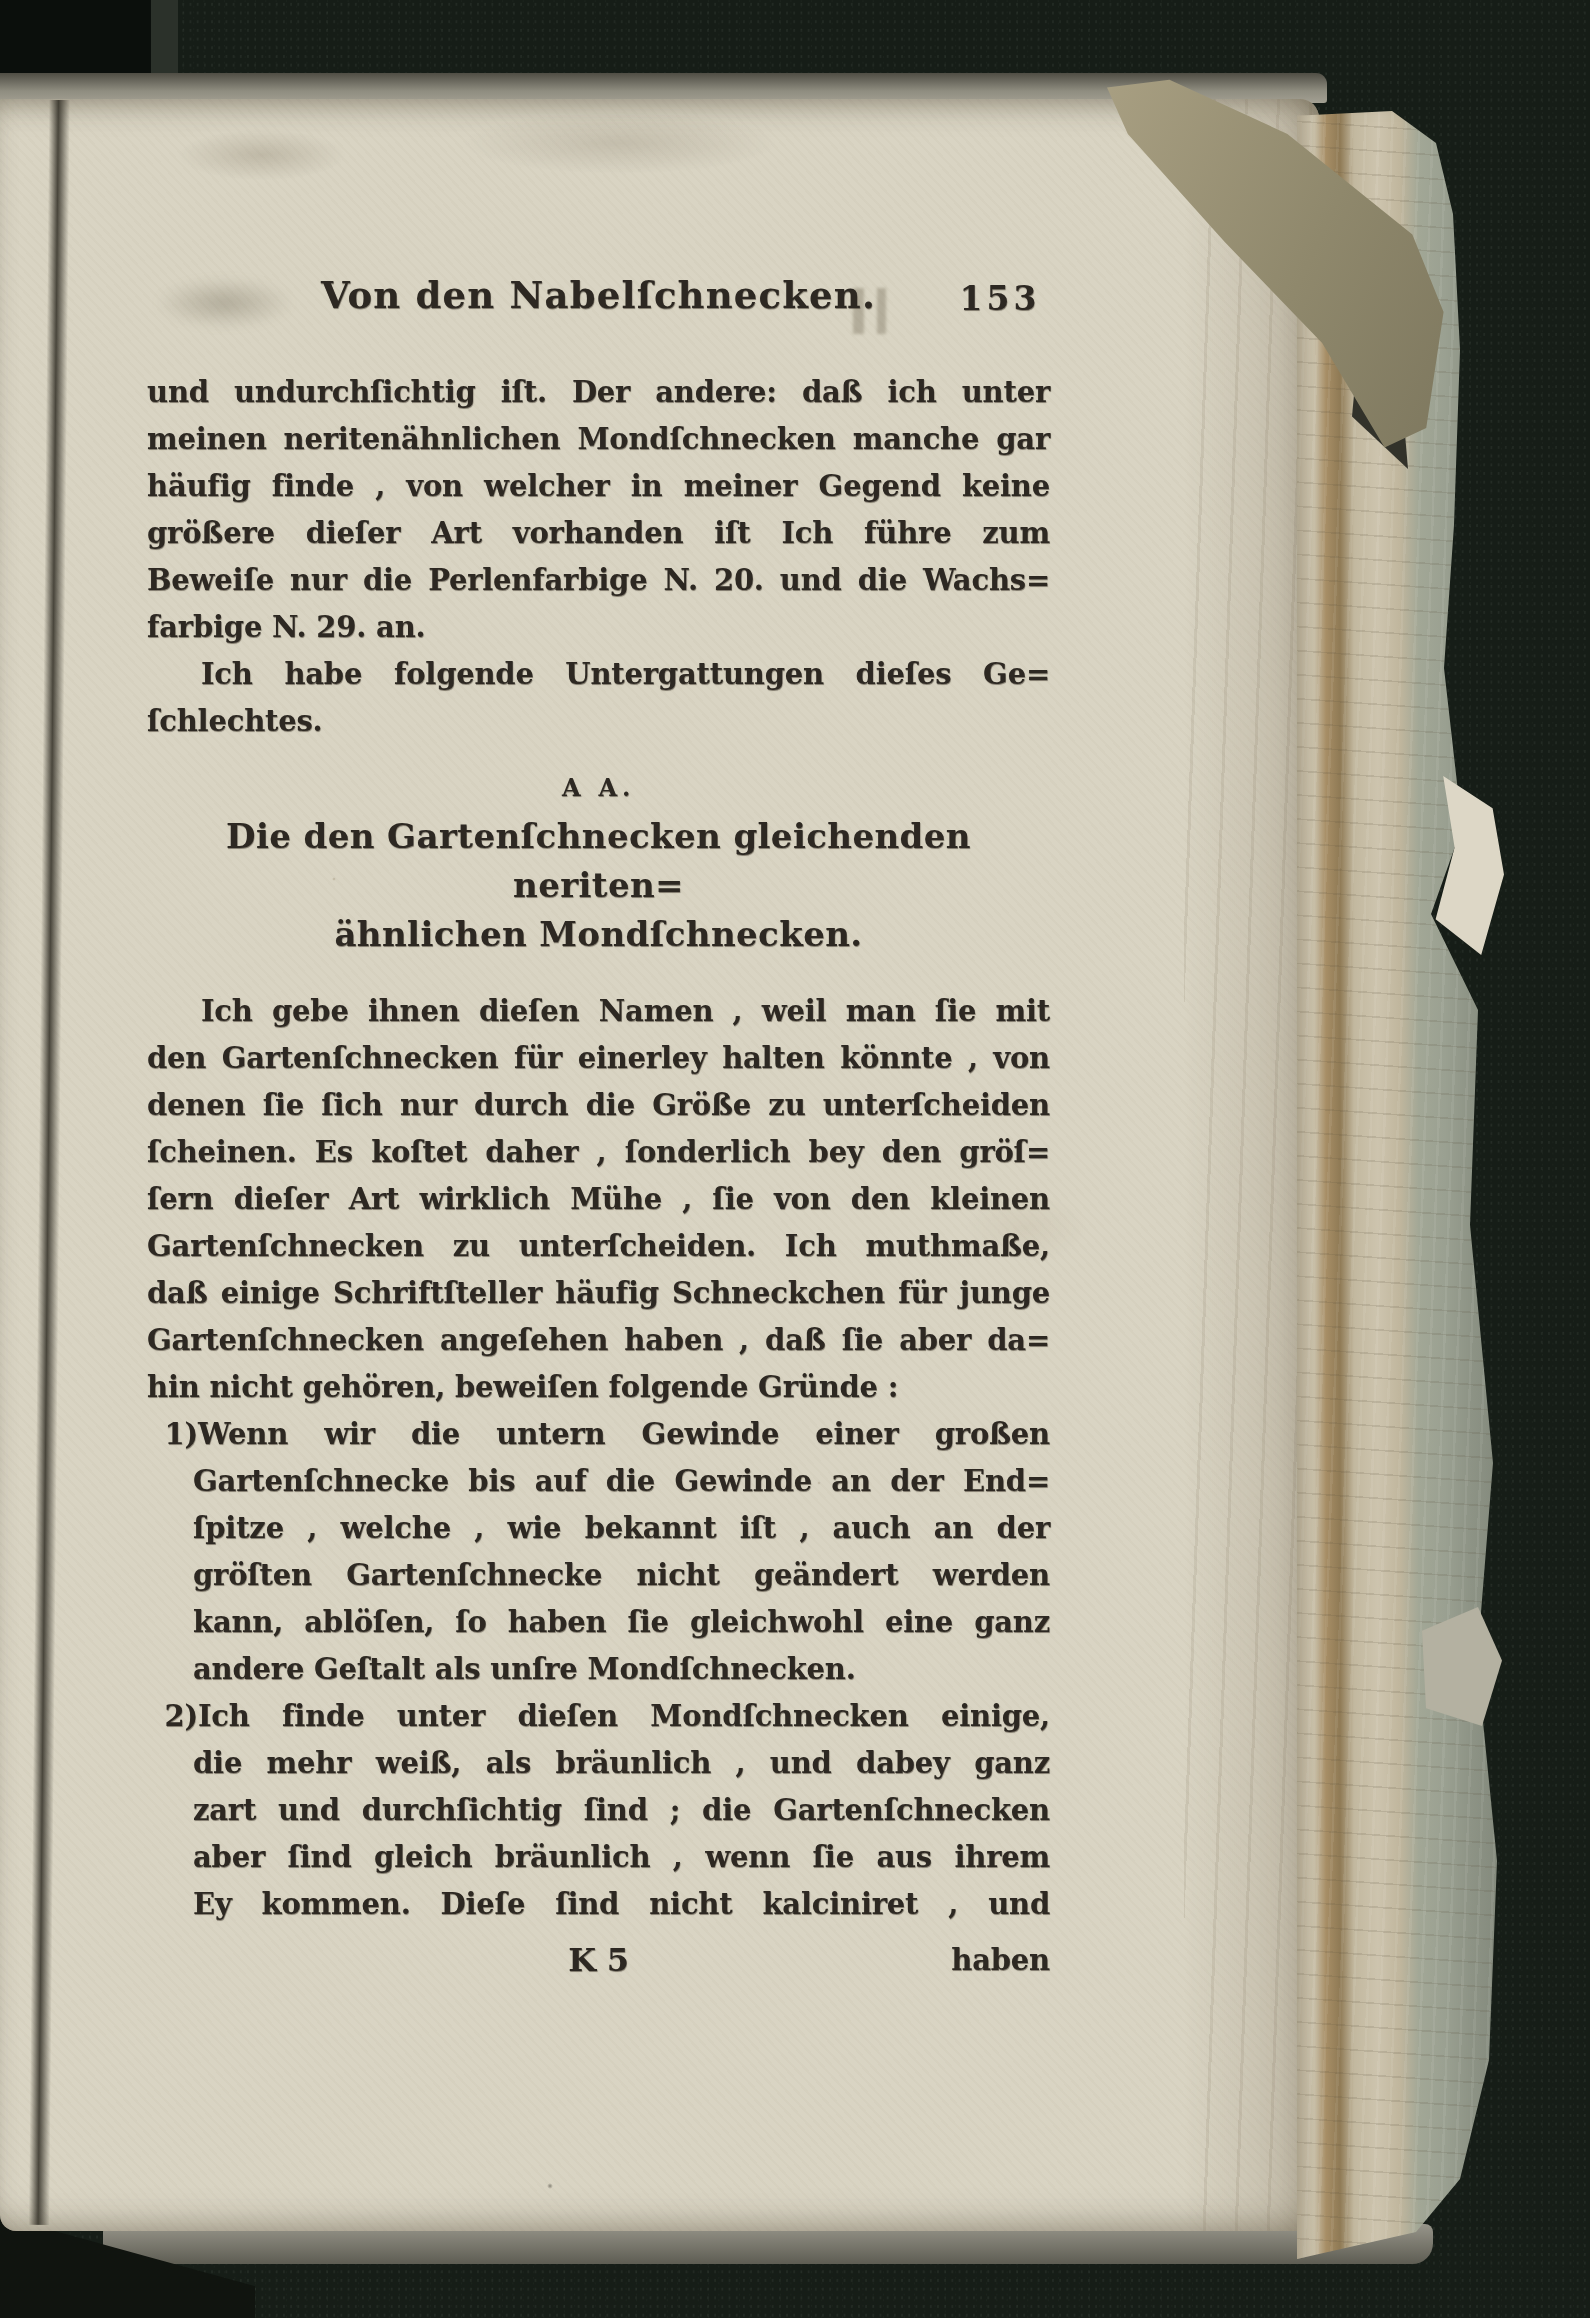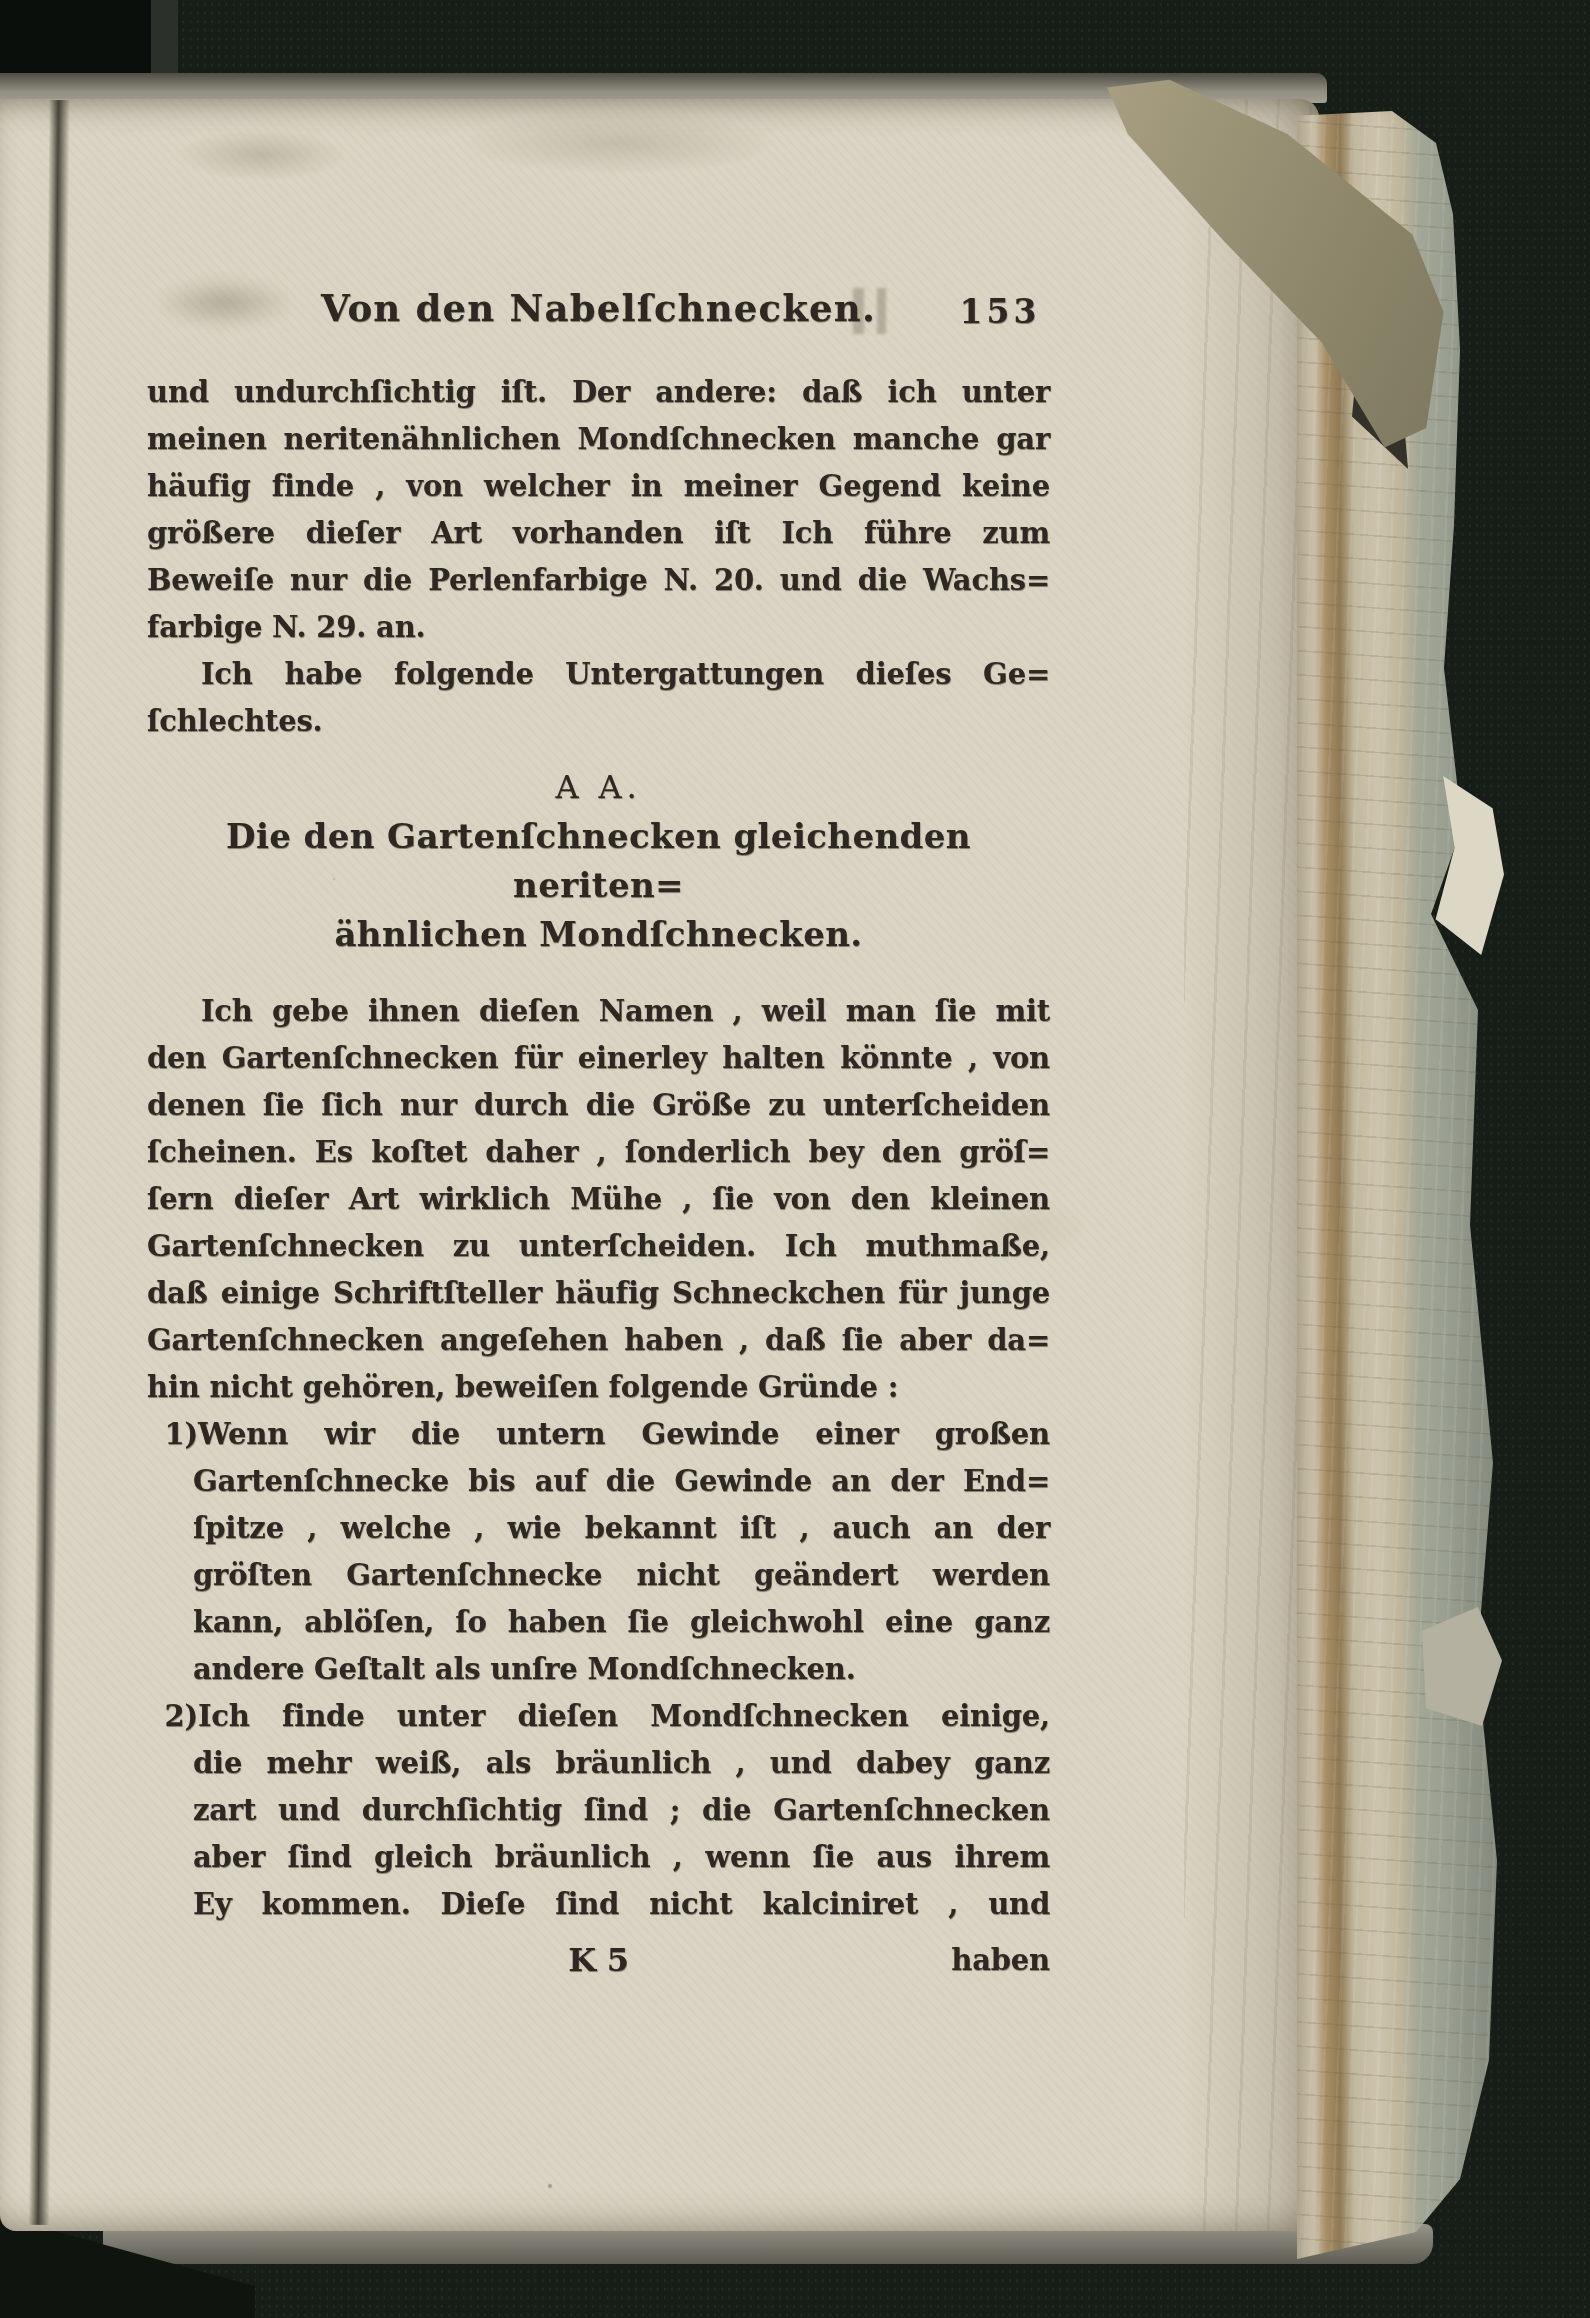--- a/index.html
+++ b/index.html
@@ -70,34 +70,34 @@
     clip-path:polygon(20% 0,85% 18%,100% 55%,70% 100%,10% 80%,35% 40%);background:#ddd7c6;}
   .tear-gray{position:absolute;left:1422px;top:1607px;width:80px;height:119px;
     clip-path:polygon(0 20%,70% 0,100% 45%,75% 100%,5% 85%);background:#b4b1a1;}
   
   .ghost-smudge{position:absolute;left:155px;top:178px;width:139px;height:52px;border-radius:50%;
     background:radial-gradient(rgba(105,98,80,0.35), transparent 70%);filter:blur(4.8px);}
   .ghost-marks{position:absolute;left:845px;top:189px;width:59px;height:46px;opacity:0.35;filter:blur(1.6px);
     background:linear-gradient(90deg, transparent 0 8px, #6f6652 8px 19px, transparent 19px 32px, #6f6652 32px 41px, transparent 41px);}
   
   .ink{color:#2d2822;text-shadow:0.5px 0.6px 0.7px rgba(45,38,28,0.5);letter-spacing:-0.2px;}
-  .runhead{position:absolute;left:147px;top:187px;width:903px;text-align:center;}
+  .runhead{position:absolute;left:147px;top:174px;width:903px;text-align:center;}
   .runtitle{font-size:37px;font-weight:700;letter-spacing:1.2px;}
   .pagenum{position:absolute;right:9.5px;top:6.4px;font-size:33px;font-weight:700;letter-spacing:4px;}
   .textblock{position:absolute;left:147px;top:270px;width:903px;
     font-size:29px;font-weight:700;line-height:47px;}
   .ln{text-align:justify;text-align-last:justify;white-space:normal;}
   .end{text-align:left;text-align-last:left;}
   .indent{text-indent:54px;}
   .cont{margin-left:46px;}
   .ln-row{display:flex;}
   .marker{flex:0 0 45px;padding-left:17.5px;box-sizing:border-box;}
   .grow{flex:1 1 auto;display:block;}
   .sec{margin-top:17.5px;text-align:center;line-height:49px;}
-  .sec-label{font-size:32px;font-weight:400;letter-spacing:4.8px;}
+  .sec-label{font-size:24px;font-weight:700;letter-spacing:4.8px;}
   .sec-line{font-size:34px;font-weight:700;letter-spacing:0.4px;}
   .para-main-space{margin-top:29px;}
   .footer-line{position:relative;height:48px;margin-top:9px;}
   .sig{position:absolute;left:50%;transform:translateX(-50%);font-size:32px;}
   .catch{position:absolute;right:0;}
 </style>
 </head>
 <body>
 
 <div class="scene">

